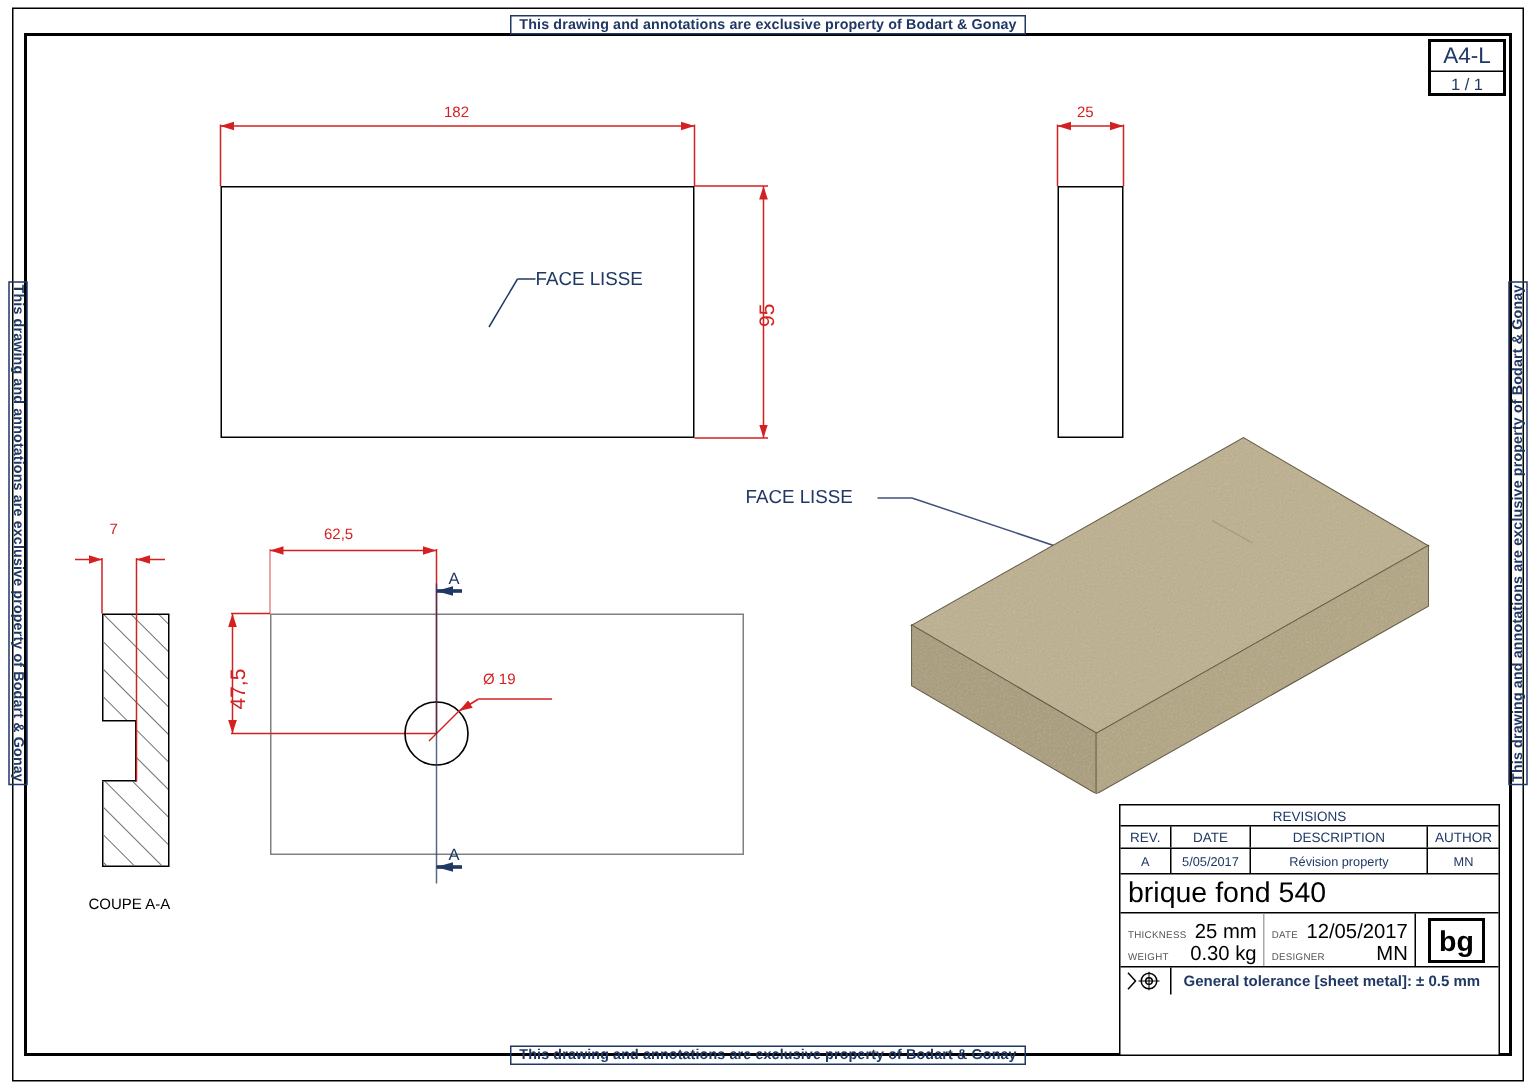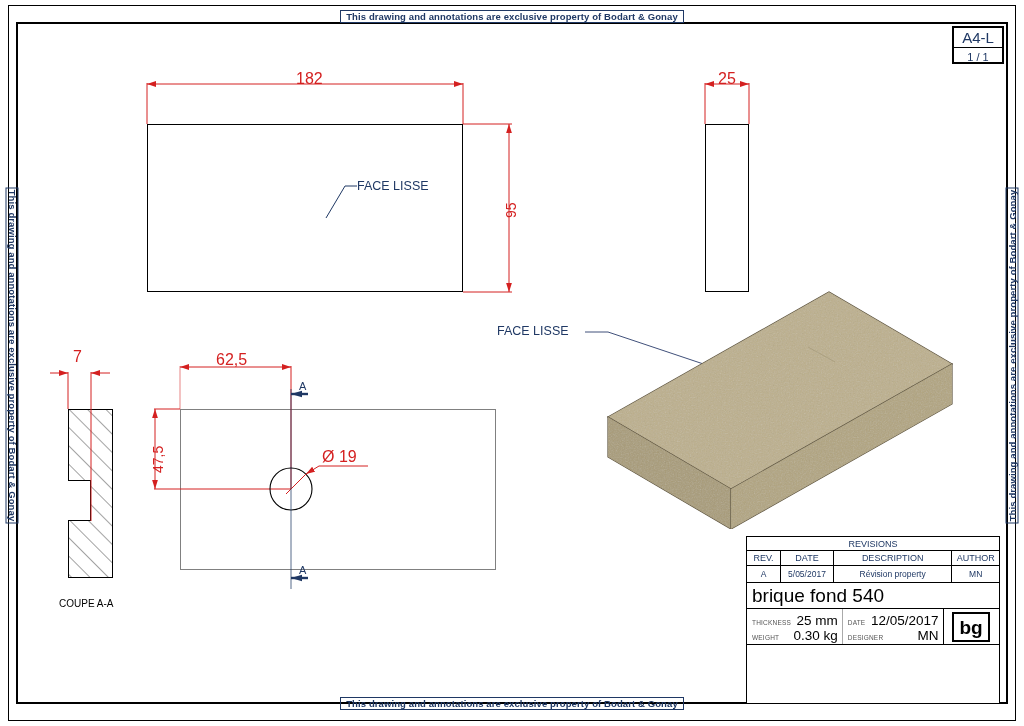--- a/index.html
+++ b/index.html
@@ -31,21 +31,21 @@
      border:2px solid #000;box-sizing:border-box;background:#fff;}
   .fmt .f1{height:20px;border-bottom:1px solid #000;display:flex;align-items:center;
      justify-content:center;color:#1f3864;font-size:15px;box-sizing:border-box;}
   .fmt .f2{height:17px;display:flex;align-items:center;justify-content:center;
      color:#1f3864;font-size:11px;}
 
   
   .part{position:absolute;border:1.2px solid #000;box-sizing:border-box;background:#fff;}
   .part-thin{position:absolute;border:1px solid #808080;box-sizing:border-box;background:#fff;}
 
-  .dimtxt{position:absolute;color:#d42020;font-size:16px;white-space:nowrap;}
+  .dimtxt{position:absolute;color:#d42020;font-size:10px;white-space:nowrap;}
   .dimtxt-v{position:absolute;color:#d42020;font-size:14px;white-space:nowrap;
      transform-origin:0 0;transform:rotate(-90deg);}
   .note{position:absolute;color:#1f3864;font-size:12.5px;white-space:nowrap;}
   .note-sm{position:absolute;color:#1f3864;font-size:10px;white-space:nowrap;}
   .lbl-a{position:absolute;color:#1f3864;font-size:11px;}
 
   svg.ov{position:absolute;left:0;top:0;width:1024px;height:726px;overflow:visible;
      pointer-events:none;}
 
   
@@ -298,15 +298,27 @@
       </div>
       <div class="logo-col">
         <div class="logo">
           <svg width="30" height="22" viewBox="0 0 30 22">
             <text x="15" y="18" text-anchor="middle" font-family="Liberation Sans, sans-serif" font-size="19" font-weight="bold" fill="#000">bg</text>
           </svg>
         </div>
       </div>
     </div>
 
+    <div class="tol-row">
+      <div class="proj">
+        <svg width="28" height="14" viewBox="0 0 28 14">
+          <path d="M2,1.5 L7,7 L2,12.5" fill="none" stroke="#000" stroke-width="1"></path>
+          <circle cx="16" cy="7" r="5.2" fill="none" stroke="#000" stroke-width="1"></circle>
+          <circle cx="16" cy="7" r="2.2" fill="none" stroke="#000" stroke-width="1"></circle>
+          <line x1="9" y1="7" x2="23" y2="7" stroke="#000" stroke-width="0.7"></line>
+          <line x1="16" y1="0.8" x2="16" y2="13.2" stroke="#000" stroke-width="0.7"></line>
+        </svg>
+      </div>
+      <div class="tol-txt">General tolerance [sheet metal]: ± 0.5 mm</div>
+    </div>
   </div>
 
 </div>
 
 </body></html>

